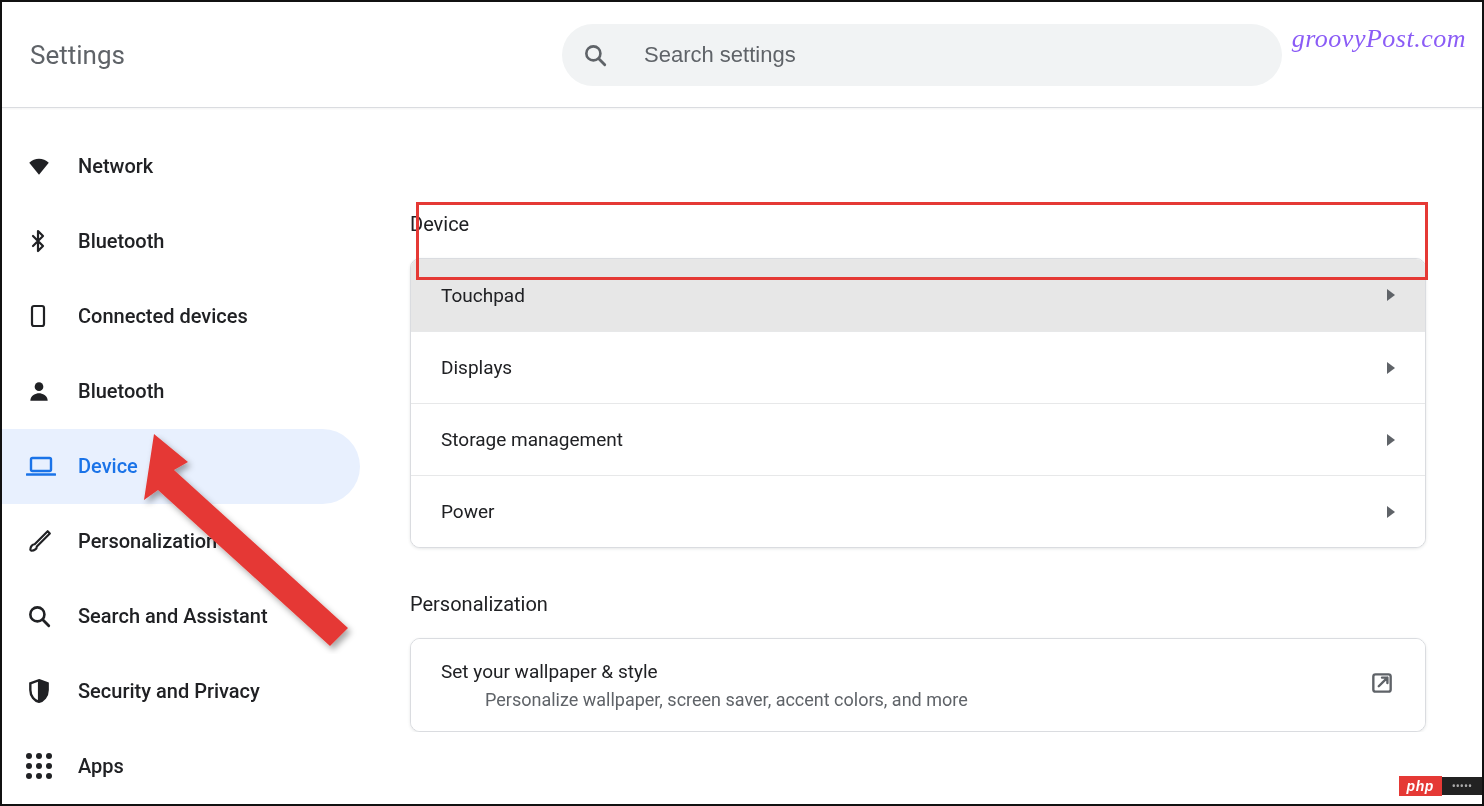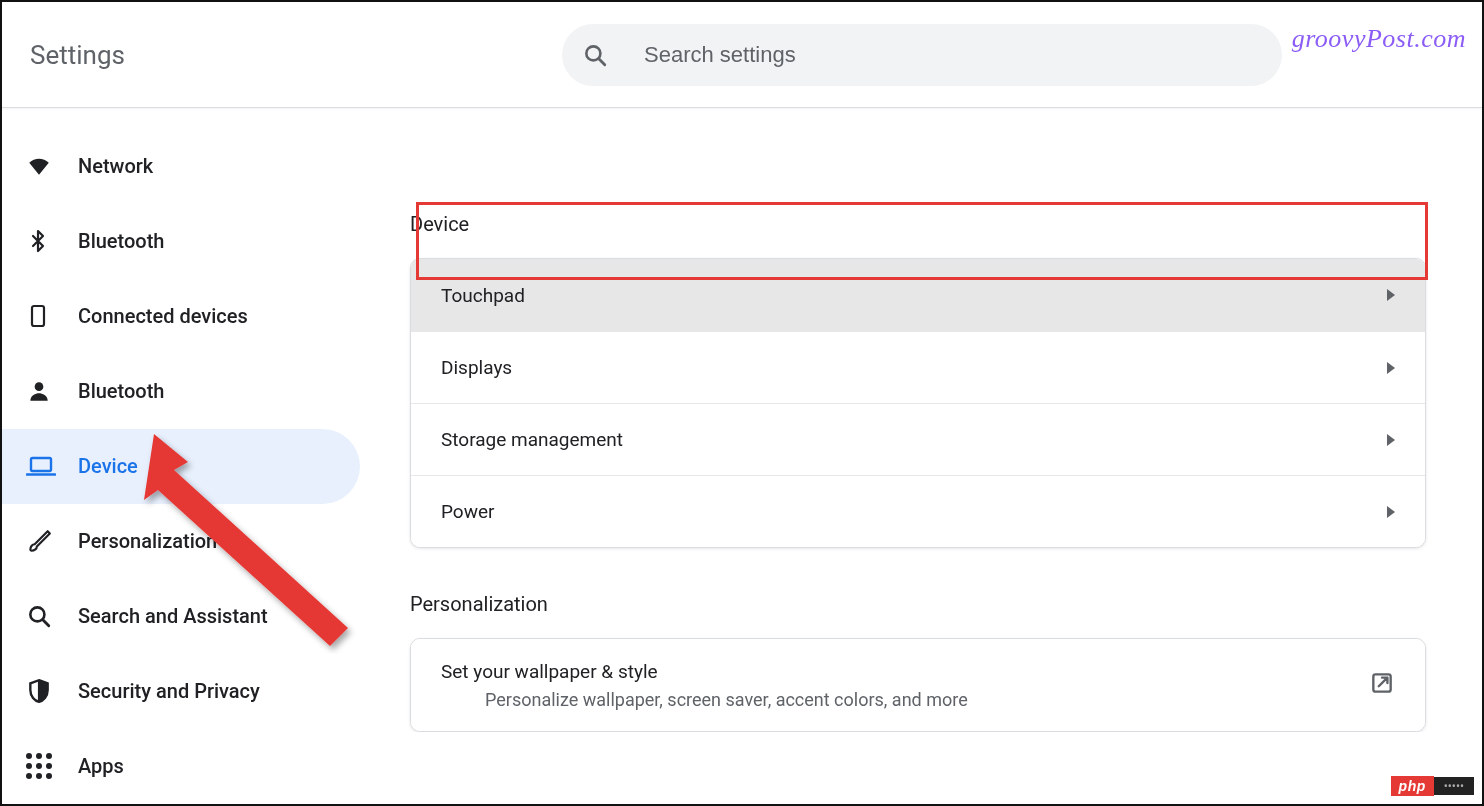--- a/index.html
+++ b/index.html
@@ -34,21 +34,21 @@
   .caret { width: 0; height: 0; border-top: 6px solid transparent; border-bottom: 6px solid transparent; border-left: 8px solid #5f6368; }
   .ext-icon { color: #5f6368; }
   
   .red-box { position: absolute; border: 3px solid #e53935; pointer-events: none; }
   
   .arrow-annot { position: absolute; pointer-events: none; }
   
   .dots { display: grid; grid-template-columns: repeat(3, 6px); grid-template-rows: repeat(3, 6px); gap: 4px; }
   .dots span { width: 6px; height: 6px; background: #202124; border-radius: 50%; }
   
-  .php-badge { position: absolute; right: 8px; bottom: 8px; display: flex; align-items: center; }
+  .php-badge { position: absolute; right: 0; bottom: 8px; display: flex; align-items: center; }
   .php-red { background: #e53935; color: #fff; font-family: Arial, sans-serif; font-weight: bold; font-style: italic; font-size: 14px; padding: 2px 8px; letter-spacing: 0.5px; }
   .php-dark { background: #222; color: #aaa; font-size: 12px; padding: 2px 10px; }
 </style>
 </head>
 <body>
 
 <div class="frame">
 
   <div class="header">
     <div class="header-title">Settings</div>

